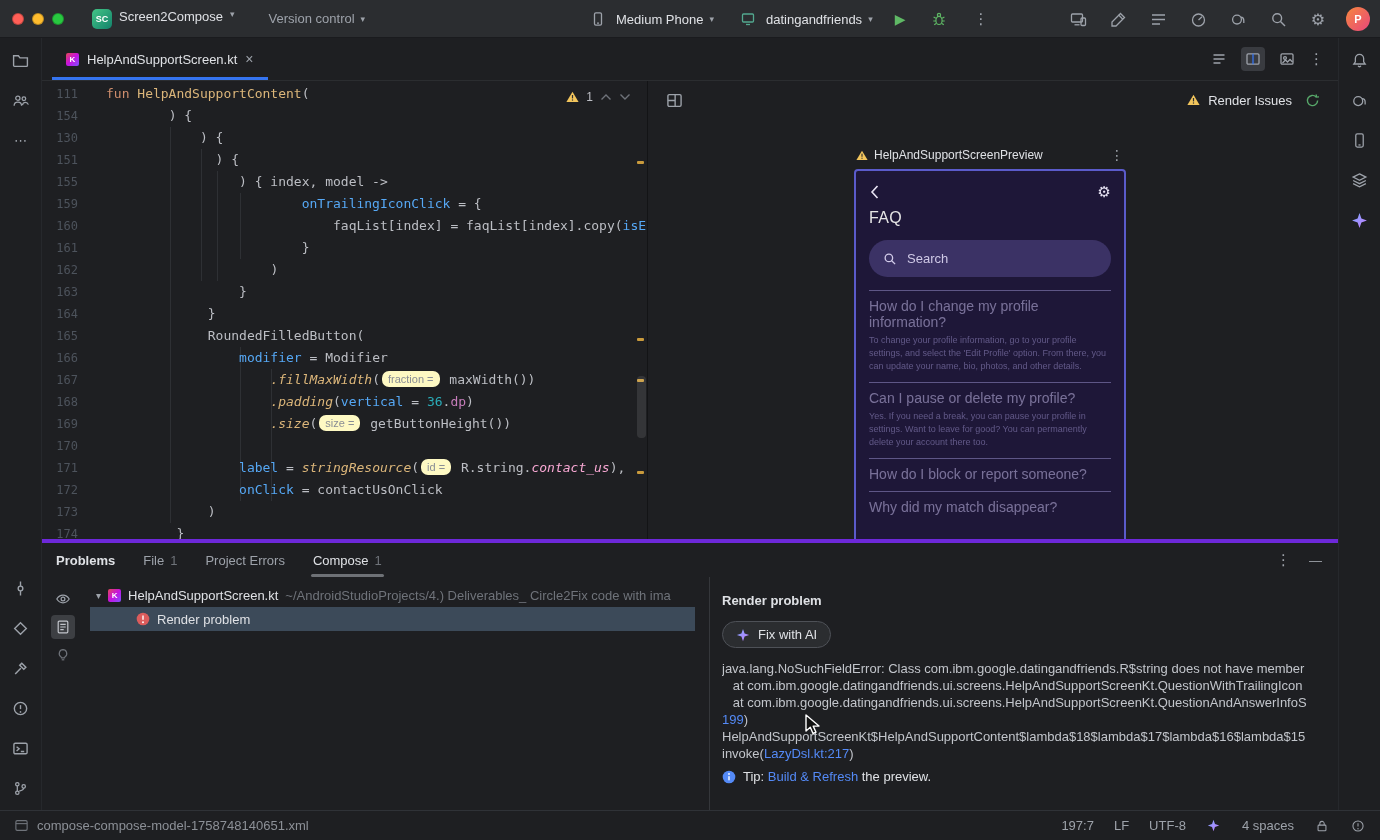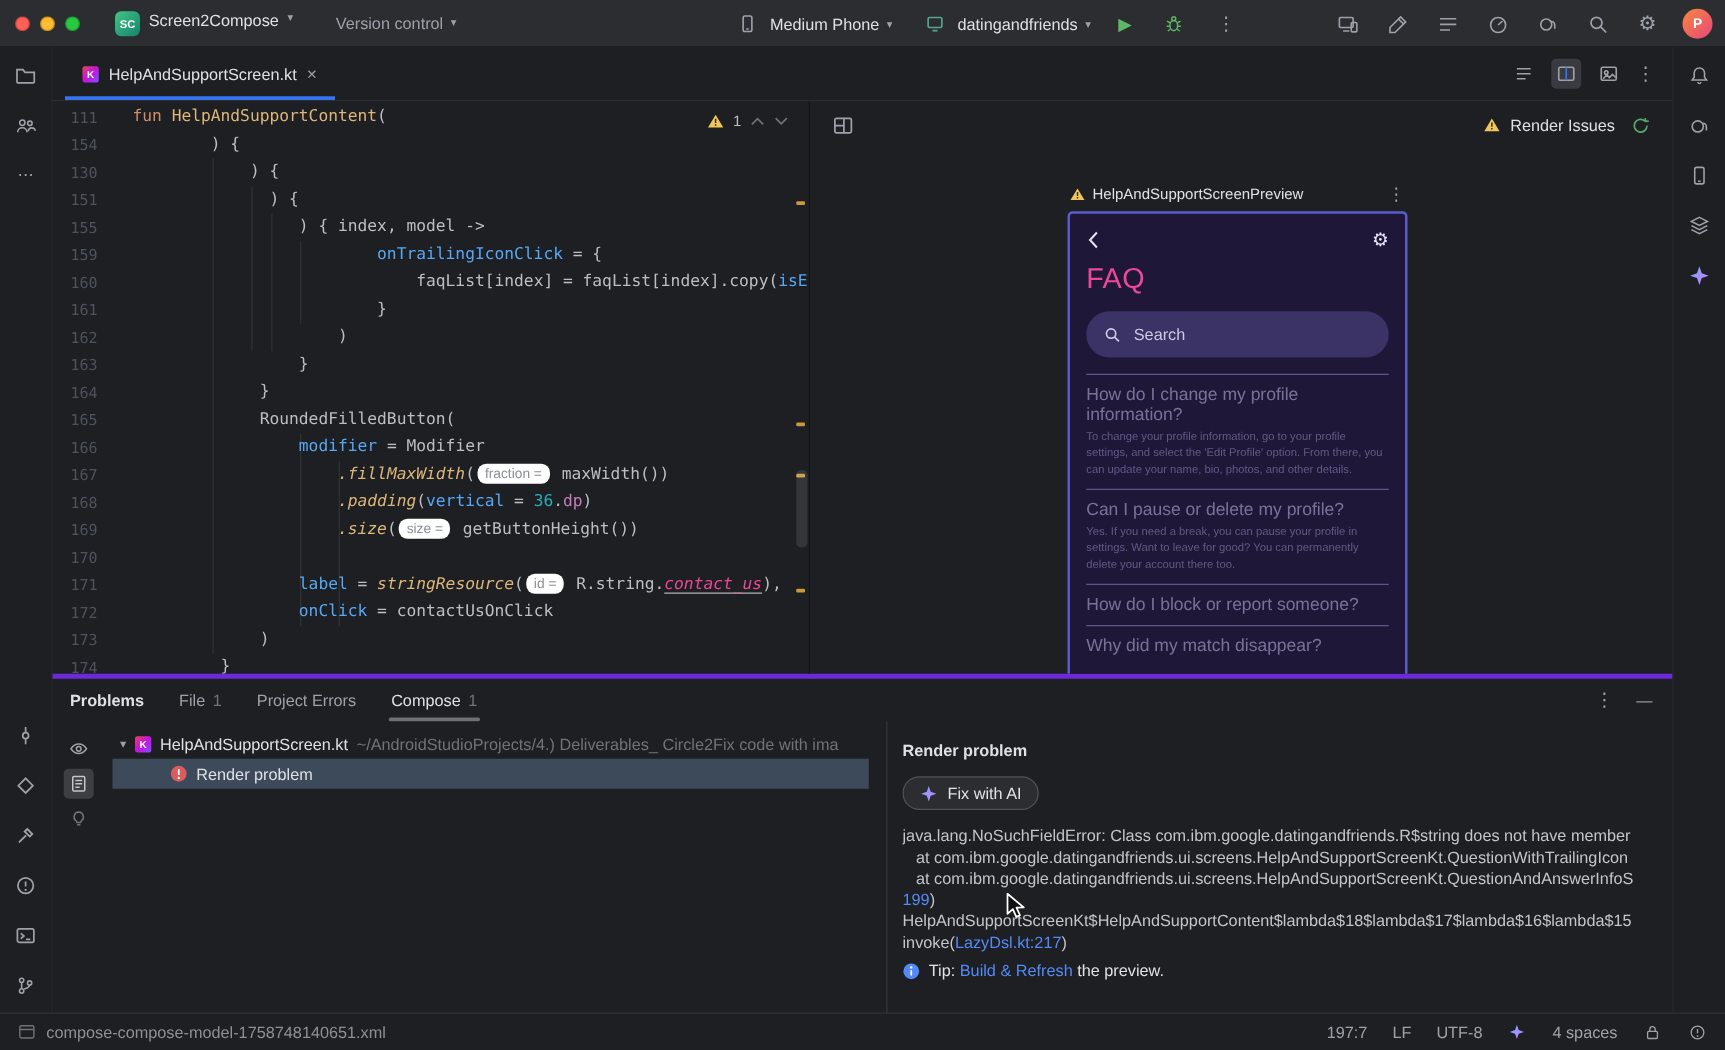--- a/index.html
+++ b/index.html
@@ -56,40 +56,40 @@
 .cl{display:flex;height:22px;line-height:22px;font-family:"DejaVu Sans Mono",monospace;font-size:13px;white-space:pre;}
 .ln{flex:0 0 64px;text-align:right;padding-right:28px;color:#4D535C;font-size:12px;}
 .ct{flex:none;}
 .tk-kw{color:#CF8E6D}
 .tk-fn{color:#DCB67A}
 .tk-ex{color:#DCB67A;font-style:italic}
 .tk-na{color:#56A8F5}
 .tk-num{color:#2AACB8}
 .tk-prop{color:#C77DBB}
 .tk-pl{color:#BCBEC4}
-.tk-err{color:#ec4899;font-style:italic;text-decoration:underline;text-underline-offset:3px;text-decoration-color:#AEB3BB;}
-.tk-hint{display:inline-block;background:#ffffff;color:#8A8E95;border-radius:7px;padding:0 6px;
+.tk-err{color:#f9a8d4;font-style:italic;text-underline-offset:3px;text-decoration-color:#AEB3BB;}
+.tk-hint{display:inline-block;background:#fef9c3;color:#8A8E95;border-radius:7px;padding:0 6px;
   font:11px/16px "Liberation Sans",sans-serif;vertical-align:1px;margin:0 2px;}
 .guide{position:absolute;width:1px;background:#2E3034;z-index:1;}
 .inspect{position:absolute;top:7px;right:12px;display:flex;align-items:center;gap:7px;z-index:3;background:#1E1F22;padding:2px 4px;cursor:pointer;}
 .inspect span{color:#BCBEC4;font-size:12px;}
 .mark{position:absolute;right:3px;width:7px;height:3px;background:#C99A3C;border-radius:1px;z-index:3;}
 .thumb{position:absolute;right:1px;width:9px;height:62px;background:rgba(255,255,255,.10);border-radius:4px;z-index:3;}
 
 
 .preview{flex:1;position:relative;overflow:hidden;}
 .pv-toolbar{height:38px;display:flex;align-items:center;padding:0 14px;}
 .pv-right{margin-left:auto;display:flex;align-items:center;gap:8px;color:#DFE1E5;}
 .pv-card{position:absolute;left:206px;top:60px;width:272px;}
 .card-label{height:28px;display:flex;align-items:center;gap:6px;color:#DFE1E5;font-size:12px;padding:0 2px;}
 .card-label .morev{margin-left:auto;font-size:14px;}
 .phone{width:272px;height:380px;border:2px solid #5B5BCB;border-radius:4px;background:#1E1738;padding:8px 13px;overflow:hidden;}
 .ph-top{height:26px;display:flex;align-items:center;justify-content:space-between;}
 .ph-gear{color:#E8E4F4;font-size:15px;}
-.ph-title{color:#ec4899;font-size:23px;margin-top:4px;letter-spacing:.3px;}
+.ph-title{color:#e5e5e5;font-size:16px;margin-top:4px;letter-spacing:.3px;}
 .ph-search{margin-top:13px;height:37px;border-radius:19px;background:#3B3265;display:flex;align-items:center;gap:10px;padding:0 14px;color:#CFC9E6;cursor:text;}
 .ph-list{margin-top:13px;opacity:.52;}
 .fd{border-top:1px solid #9A90CE;margin-top:9px;}
 .fq{font-size:14px;color:#CBC2F0;margin:7px 0 4px;}
 .fa{font-size:9px;line-height:13px;color:#9E93CF;}
 
 
 .bottom{flex:0 0 272px;border-top:4px solid #6d28d9;display:flex;flex-direction:column;min-height:0;}
 .p-header{flex:0 0 34px;display:flex;align-items:center;padding-left:14px;gap:28px;}
 .p-title{font-weight:600;color:#DFE1E5;}

